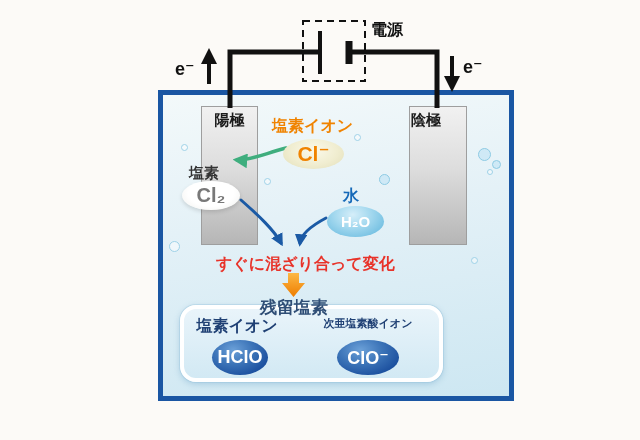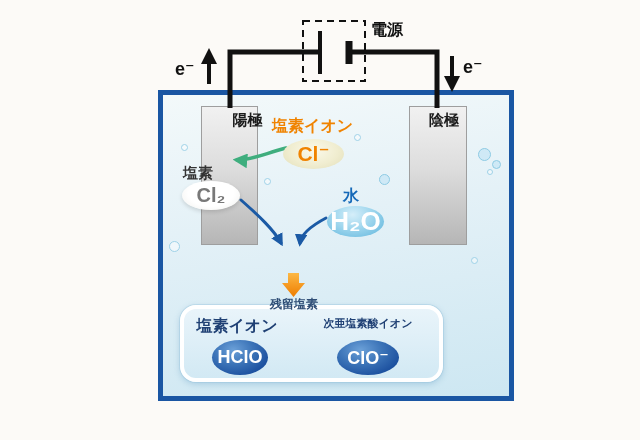--- a/index.html
+++ b/index.html
@@ -26,43 +26,43 @@
   
   .electrode{
     position:absolute;top:106px;height:139px;box-sizing:border-box;
     background:linear-gradient(#f1f1f1,#dddddd 45%,#b6b6b6 100%);
     border:1px solid #9e9e9e;z-index:3;
   }
   .electrode.anode{left:201px;width:57px;}
   .electrode.cathode{left:409px;width:58px;}
   .electrode-label{
     position:absolute;top:111px;height:18px;line-height:18px;text-align:center;
-    font-size:15px;font-weight:600;color:#1b1b1b;z-index:5;padding-left:18px;
+    font-size:15px;font-weight:600;color:#1b1b1b;z-index:5;
   }
   .electrode-label.anode{left:201px;width:57px;}
   .electrode-label.cathode{left:397px;width:58px;}
   
   .bubble{position:absolute;border-radius:50%;z-index:2;box-sizing:border-box;}
   .bubble.outline{border:1.5px solid #9fd2e8;background:rgba(255,255,255,.45);}
   .bubble.filled{border:1.5px solid #8ecbe4;background:#cfe9f6;}
   
   .overlay{position:absolute;left:0;top:0;z-index:4;pointer-events:none;}
   
   .lbl{position:absolute;z-index:5;white-space:nowrap;}
   .lbl-power{left:371px;top:20px;font-size:16px;font-weight:700;color:#111;text-align:right;}
   .lbl-e{font-size:18px;font-weight:bold;color:#111;}
   .lbl-e.left{left:175px;top:58px;}
   .lbl-e.right{left:463px;top:56px;}
   .lbl-chloride{left:272px;top:116px;font-size:16px;font-weight:bold;color:#f08300;}
-  .lbl-chlorine{left:183px;top:164px;font-size:15px;font-weight:600;color:#333;}
+  .lbl-chlorine{left:189px;top:164px;font-size:15px;font-weight:600;color:#333;}
   .lbl-water{left:343px;top:186px;font-size:16px;font-weight:bold;color:#1669b8;}
   .lbl-mix{left:216px;top:254px;width:160px;text-align:center;
     font-size:16px;font-weight:bold;color:#e8332a;}
   .lbl-residual{left:254px;top:296px;width:80px;text-align:center;
-    font-size:12px;font-weight:bold;color:#2f4e76;}
+    font-size:17px;font-weight:bold;color:#2f4e76;}
   .lbl-hclo{left:185px;top:316px;width:104px;text-align:center;
     font-size:16px;font-weight:bold;color:#1f4074;}
   .lbl-clo{left:303px;top:316px;width:130px;text-align:center;
     font-size:11px;font-weight:bold;color:#1f4074;}
   
   .ell{
     position:absolute;border-radius:50%;z-index:5;
     display:flex;align-items:center;justify-content:center;
     font-weight:bold;box-sizing:border-box;
   }
@@ -73,21 +73,21 @@
   }
   .ell.cl2{
     left:182px;top:181px;width:58px;height:29px;
     background:radial-gradient(ellipse at 50% 40%,#ffffff 55%,#efefec 100%);
     box-shadow:0 2px 4px rgba(0,0,0,.14);
     color:#787878;font-size:20px;
   }
   .ell.h2o{
     left:327px;top:206px;width:57px;height:31px;
     background:radial-gradient(ellipse at 45% 28%,#d5eef9 0%,#a5d9ef 40%,#74c0e2 80%,#63b4db 100%);
-    color:#ffffff;font-size:26px;
+    color:#ffffff;font-size:15px;
   }
   .ell.deep{
     background:radial-gradient(ellipse at 38% 28%,#6ba0d8 0%,#3c74b8 40%,#1b4f9e 78%,#164487 100%);
     color:#ffffff;font-size:18px;
   }
   .ell.hclo{left:212px;top:340px;width:56px;height:35px;}
   .ell.clo{left:337px;top:340px;width:62px;height:35px;}
 </style>
 </head>
 <body>
@@ -158,20 +158,21 @@
 
   <div class="lbl lbl-chloride">塩素イオン</div>
   <div class="ell cl-ion">Cl⁻</div>
 
   <div class="lbl lbl-chlorine">塩素</div>
   <div class="ell cl2">Cl₂</div>
 
   <div class="lbl lbl-water">水</div>
   <div class="ell h2o">H₂O</div>
 
+  <div class="lbl lbl-mix">すぐに混ざり合って変化</div>
   <div class="lbl lbl-residual">残留塩素</div>
 
   <div class="lbl lbl-hclo">塩素イオン</div>
   <div class="ell deep hclo">HClO</div>
 
   <div class="lbl lbl-clo">次亜塩素酸イオン</div>
   <div class="ell deep clo">ClO⁻</div>
 
 </div>
 

